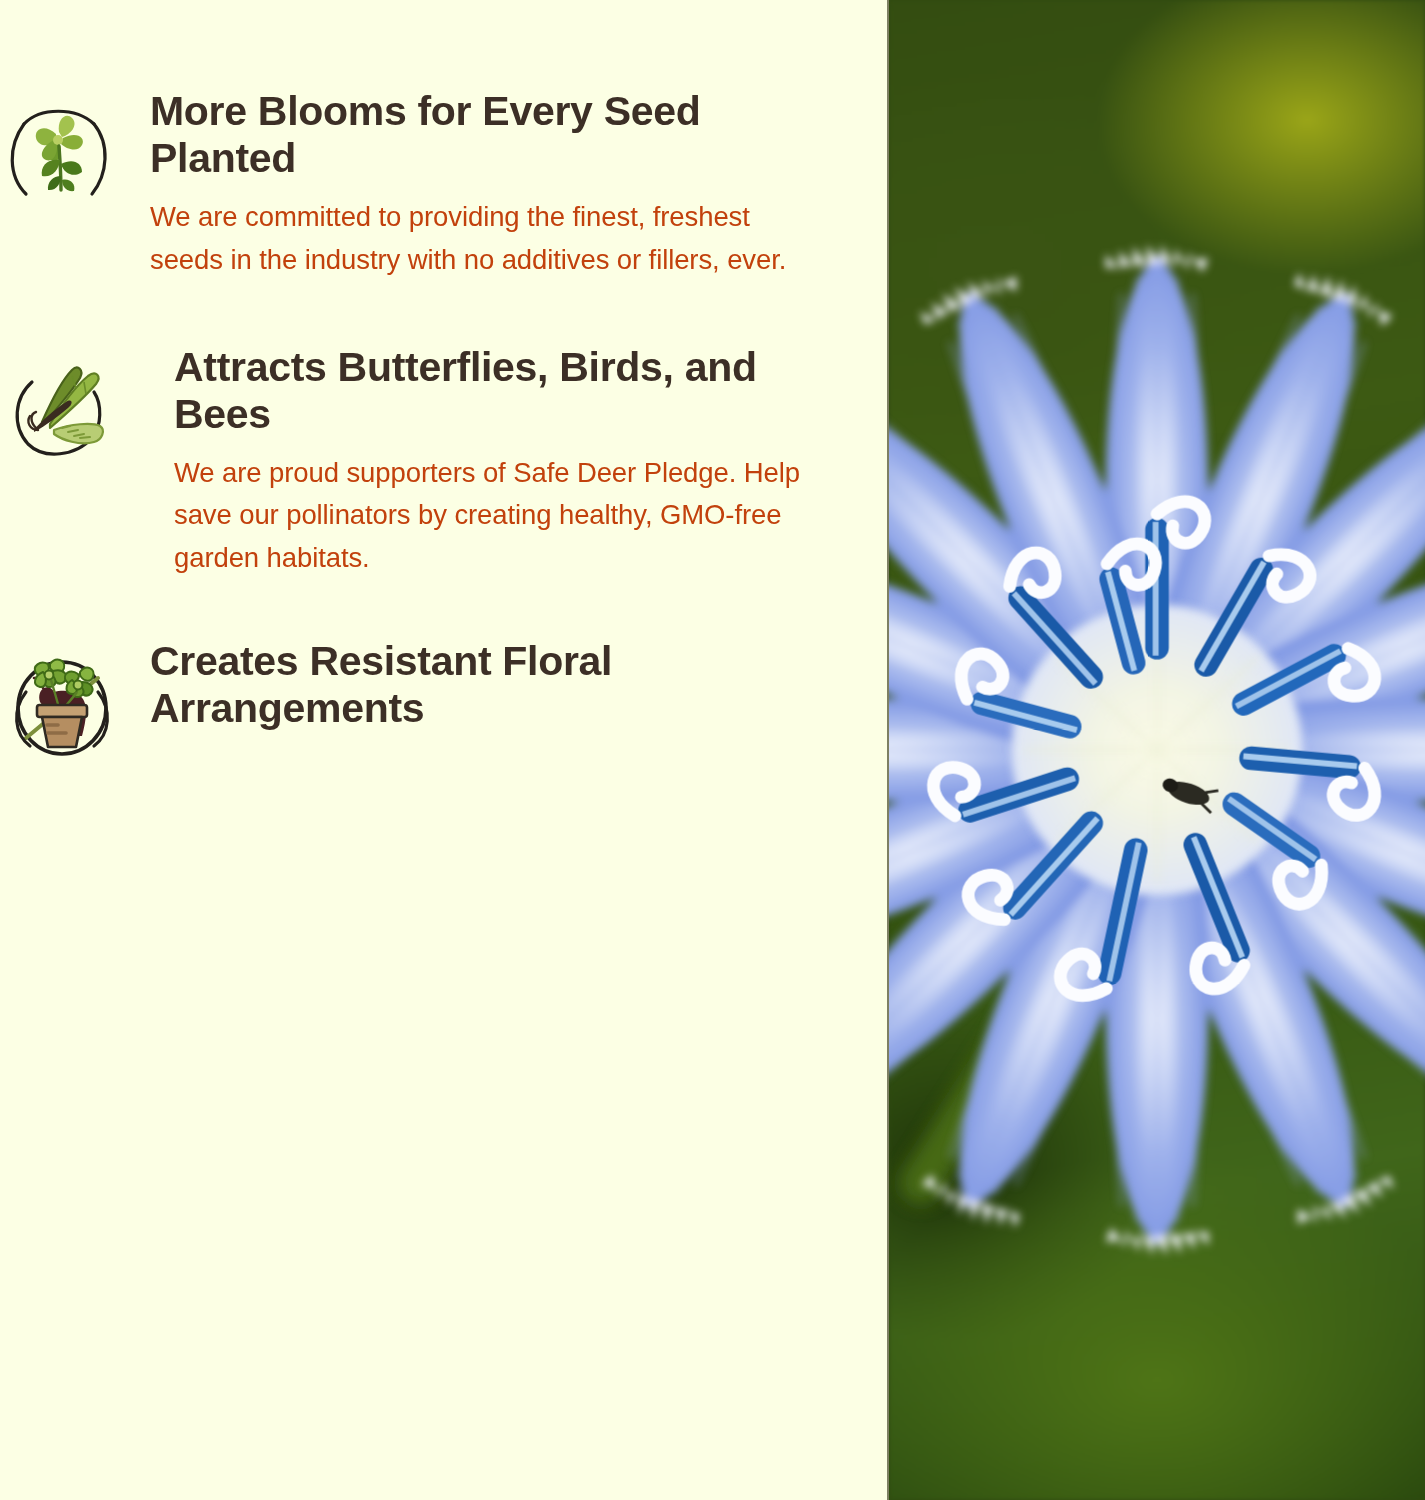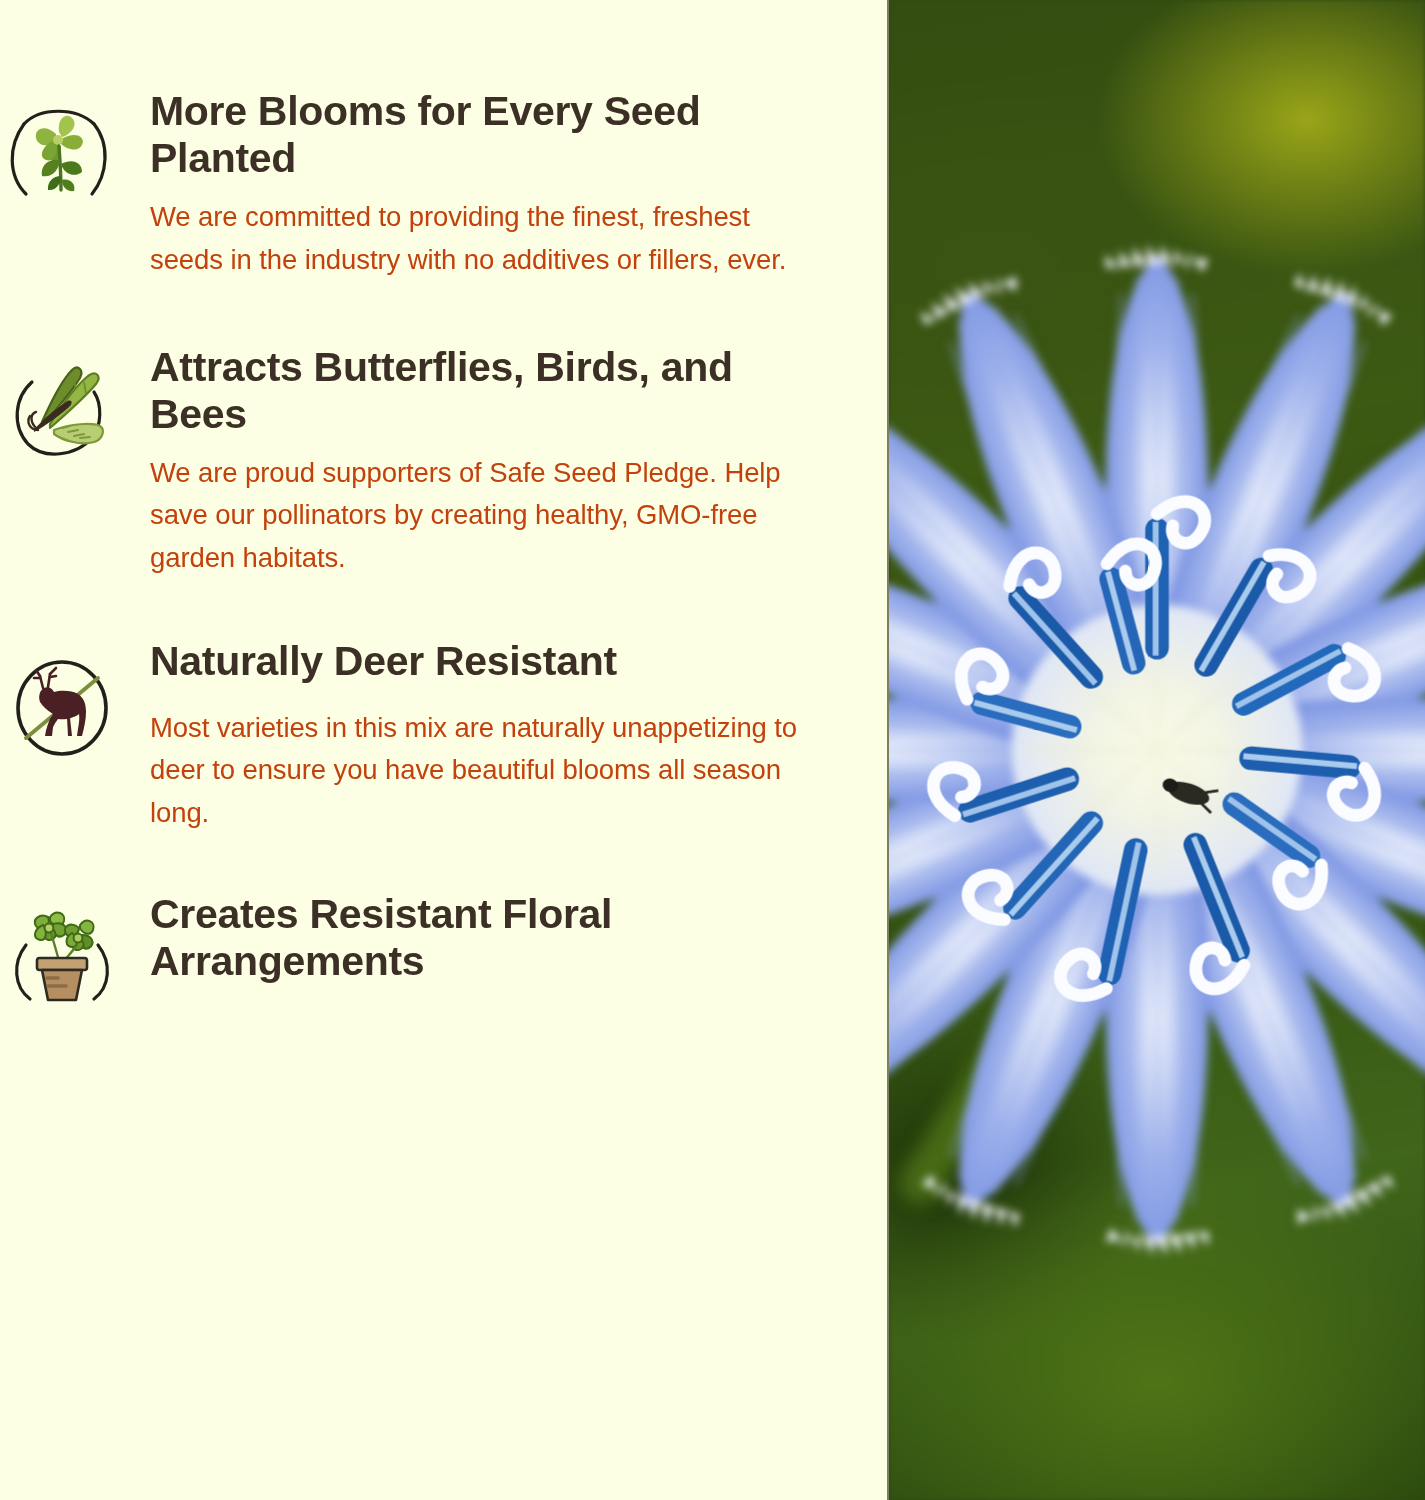--- a/index.html
+++ b/index.html
@@ -52,21 +52,21 @@
     font-size:27.5px;
     font-weight:400;
     line-height:1.55;
     color:#c2410c;
     letter-spacing:-0.1px;
   }
 
   
   .b1 { margin-top:0; }
   .b1 .benefit-icon-wrap { top:14px; }
-  .b2 { margin-top:62px; }
+  .b2 { margin-top:62px;padding-left:24px; }
   .b2 .benefit-icon-wrap { top:12px; }
   .b3 { margin-top:58px; }
   .b3 .benefit-icon-wrap { top:18px; }
   .b3 .benefit-body .benefit-desc { margin-top:22px; }
   .b4 { margin-top:56px; }
   .b4 .benefit-icon-wrap { top:14px; }
   .b4 .benefit-body .benefit-desc { margin-top:22px; }
 
   
   .photo-panel {
@@ -139,21 +139,21 @@
           <path d="M44 74 C60 68 82 66 90 70 C96 74 92 84 84 86 C70 90 52 84 44 78 Z" fill="#b8cd74" stroke="#7d9a38" stroke-width="2.2" stroke-linejoin="round"></path>
           <path d="M52 72 L60 70 M58 76 L68 74 M64 80 L74 78 M70 82 L80 81" stroke="#7d9a38" stroke-width="2" stroke-linecap="round"></path>
           <path d="M62 20 L66 32 M74 26 L76 38" stroke="#6a8d28" stroke-width="1.6"></path>
           <path d="M24 76 C32 72 46 62 58 52 C64 47 62 42 56 46 C44 54 30 66 24 74 Z" fill="#3a2b20"></path>
           <path d="M26 72 C20 66 20 58 26 56" fill="none" stroke="#3a2b20" stroke-width="2.4" stroke-linecap="round"></path>
           <path d="M28 74 C20 74 16 66 20 60" fill="none" stroke="#3a2b20" stroke-width="2.4" stroke-linecap="round"></path>
         </svg>
       </div>
       <div class="benefit-body">
         <h2 class="benefit-title">Attracts Butterflies, Birds, and Bees</h2>
-        <p class="benefit-desc">We are proud supporters of Safe Seed Pledge. Help save our pollinators by creating healthy, GMO-free garden habitats.</p>
+        <p class="benefit-desc">We are proud supporters of Safe Deer Pledge. Help save our pollinators by creating healthy, GMO-free garden habitats.</p>
       </div>
     </div>
 
     <div class="benefit b3">
       <div class="benefit-icon-wrap">
         <svg viewBox="0 0 104 104">
           <ellipse cx="52" cy="52" rx="44" ry="46" fill="none" stroke="#23201c" stroke-width="3.6"></ellipse>
           <path d="M16 82 L88 22" stroke="#7d8f3c" stroke-width="4" stroke-linecap="round"></path>
           <g fill="#4a2024">
             <path d="M30 46 C28 40 30 34 34 32 C38 30 42 32 44 36 C50 34 62 34 68 38 C74 42 76 48 76 56 C76 64 74 72 72 80 L67 80 C68 72 70 64 69 58 C64 62 56 64 48 63 C44 68 41 74 40 80 L35 80 C36 72 39 64 43 58 C38 55 33 51 30 46 Z"></path>
@@ -162,24 +162,20 @@
           </g>
           <g fill="none" stroke="#4a2024" stroke-width="2.6" stroke-linecap="round">
             <path d="M33 32 L30 20"></path>
             <path d="M30 20 L26 14"></path>
             <path d="M30 22 L24 22"></path>
             <path d="M38 31 L40 18"></path>
             <path d="M40 18 L46 12"></path>
             <path d="M40 21 L46 20"></path>
           </g>
         </svg>
-      </div>
-      <div class="benefit-body">
-        <h2 class="benefit-title">Naturally Deer Resistant</h2>
-        <p class="benefit-desc">Most varieties in this mix are naturally unappetizing to deer to ensure you have beautiful blooms all season long.</p>
       </div>
     </div>
 
     <div class="benefit b4">
       <div class="benefit-icon-wrap">
         <svg viewBox="0 0 104 104">
           <path d="M16 40 C2 58 4 82 20 94" fill="none" stroke="#23201c" stroke-width="3.2" stroke-linecap="round"></path>
           <path d="M88 40 C102 58 100 82 84 94" fill="none" stroke="#23201c" stroke-width="3.2" stroke-linecap="round"></path>
           <g stroke="#3f6a16" stroke-width="2" stroke-linejoin="round">
             <path d="M38 12 C30 8 22 14 26 21 C30 27 38 22 39 16 Z" fill="#7fad3a"></path>

